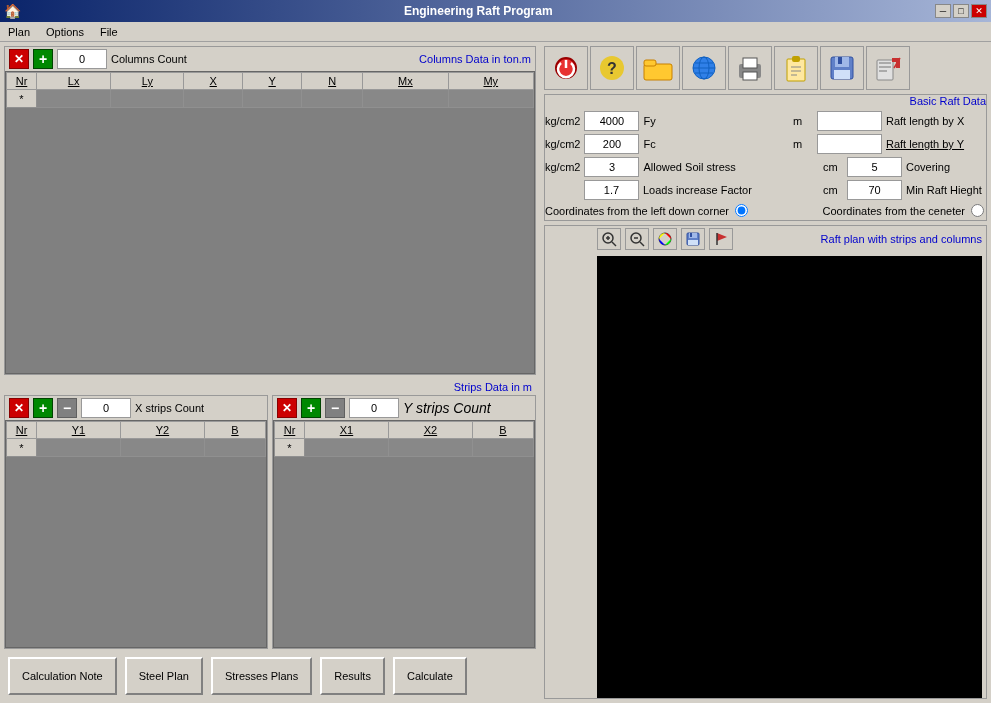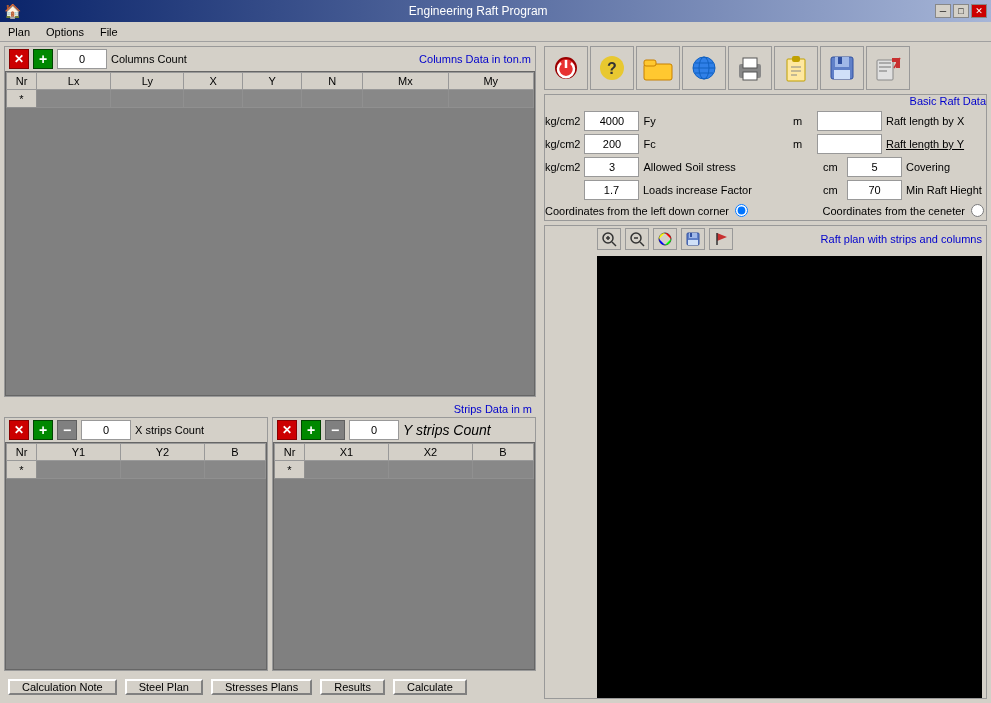--- a/index.html
+++ b/index.html
@@ -106,20 +106,21 @@
       width: 100%;
       border-collapse: collapse;
     }
     .data-grid th {
       background: #d4d0c8;
       border: 1px solid #999;
       padding: 2px 4px;
       text-align: center;
       font-weight: normal;
       font-size: 11px;
+      text-decoration: underline;
     }
     .data-grid td {
       background: #808080;
       border: 1px solid #909090;
       height: 18px;
       padding: 1px 2px;
     }
     .data-grid td.star-cell {
       background: #d4d0c8;
       text-align: center;
@@ -154,21 +155,21 @@
       border: 1px solid #999;
     }
     
     #bottom-buttons {
       display: flex;
       gap: 8px;
       padding: 4px;
       align-items: center;
     }
     .action-btn {
-      height: 16px;
+      height: 38px;
       padding: 0 12px;
       background: #d4d0c8;
       border: 2px solid;
       border-color: #fff #808080 #808080 #fff;
       cursor: pointer;
       font-size: 11px;
     }
     
     #right-panel {
       flex: 1;
@@ -274,21 +275,21 @@
       cursor: pointer;
     }
   </style>
 </head>
 <body>
 
 <div id="title-bar">
   <div id="title-bar-left">
     <span style="font-size:14px;">🏠</span>
   </div>
-  <span style="font-size:12px; font-weight:normal;">Engineering Raft Program</span>
+  <span style="font-size:12px; font-weight:bold;">Engineering Raft Program</span>
   <div id="title-bar-right">
     <div class="title-btn">─</div>
     <div class="title-btn">□</div>
     <div class="title-btn" style="background:#c00; color:white;">✕</div>
   </div>
 </div>
 
 <div id="menu-bar">
   <span class="menu-item">Plan</span>
   <span class="menu-item">Options</span>

